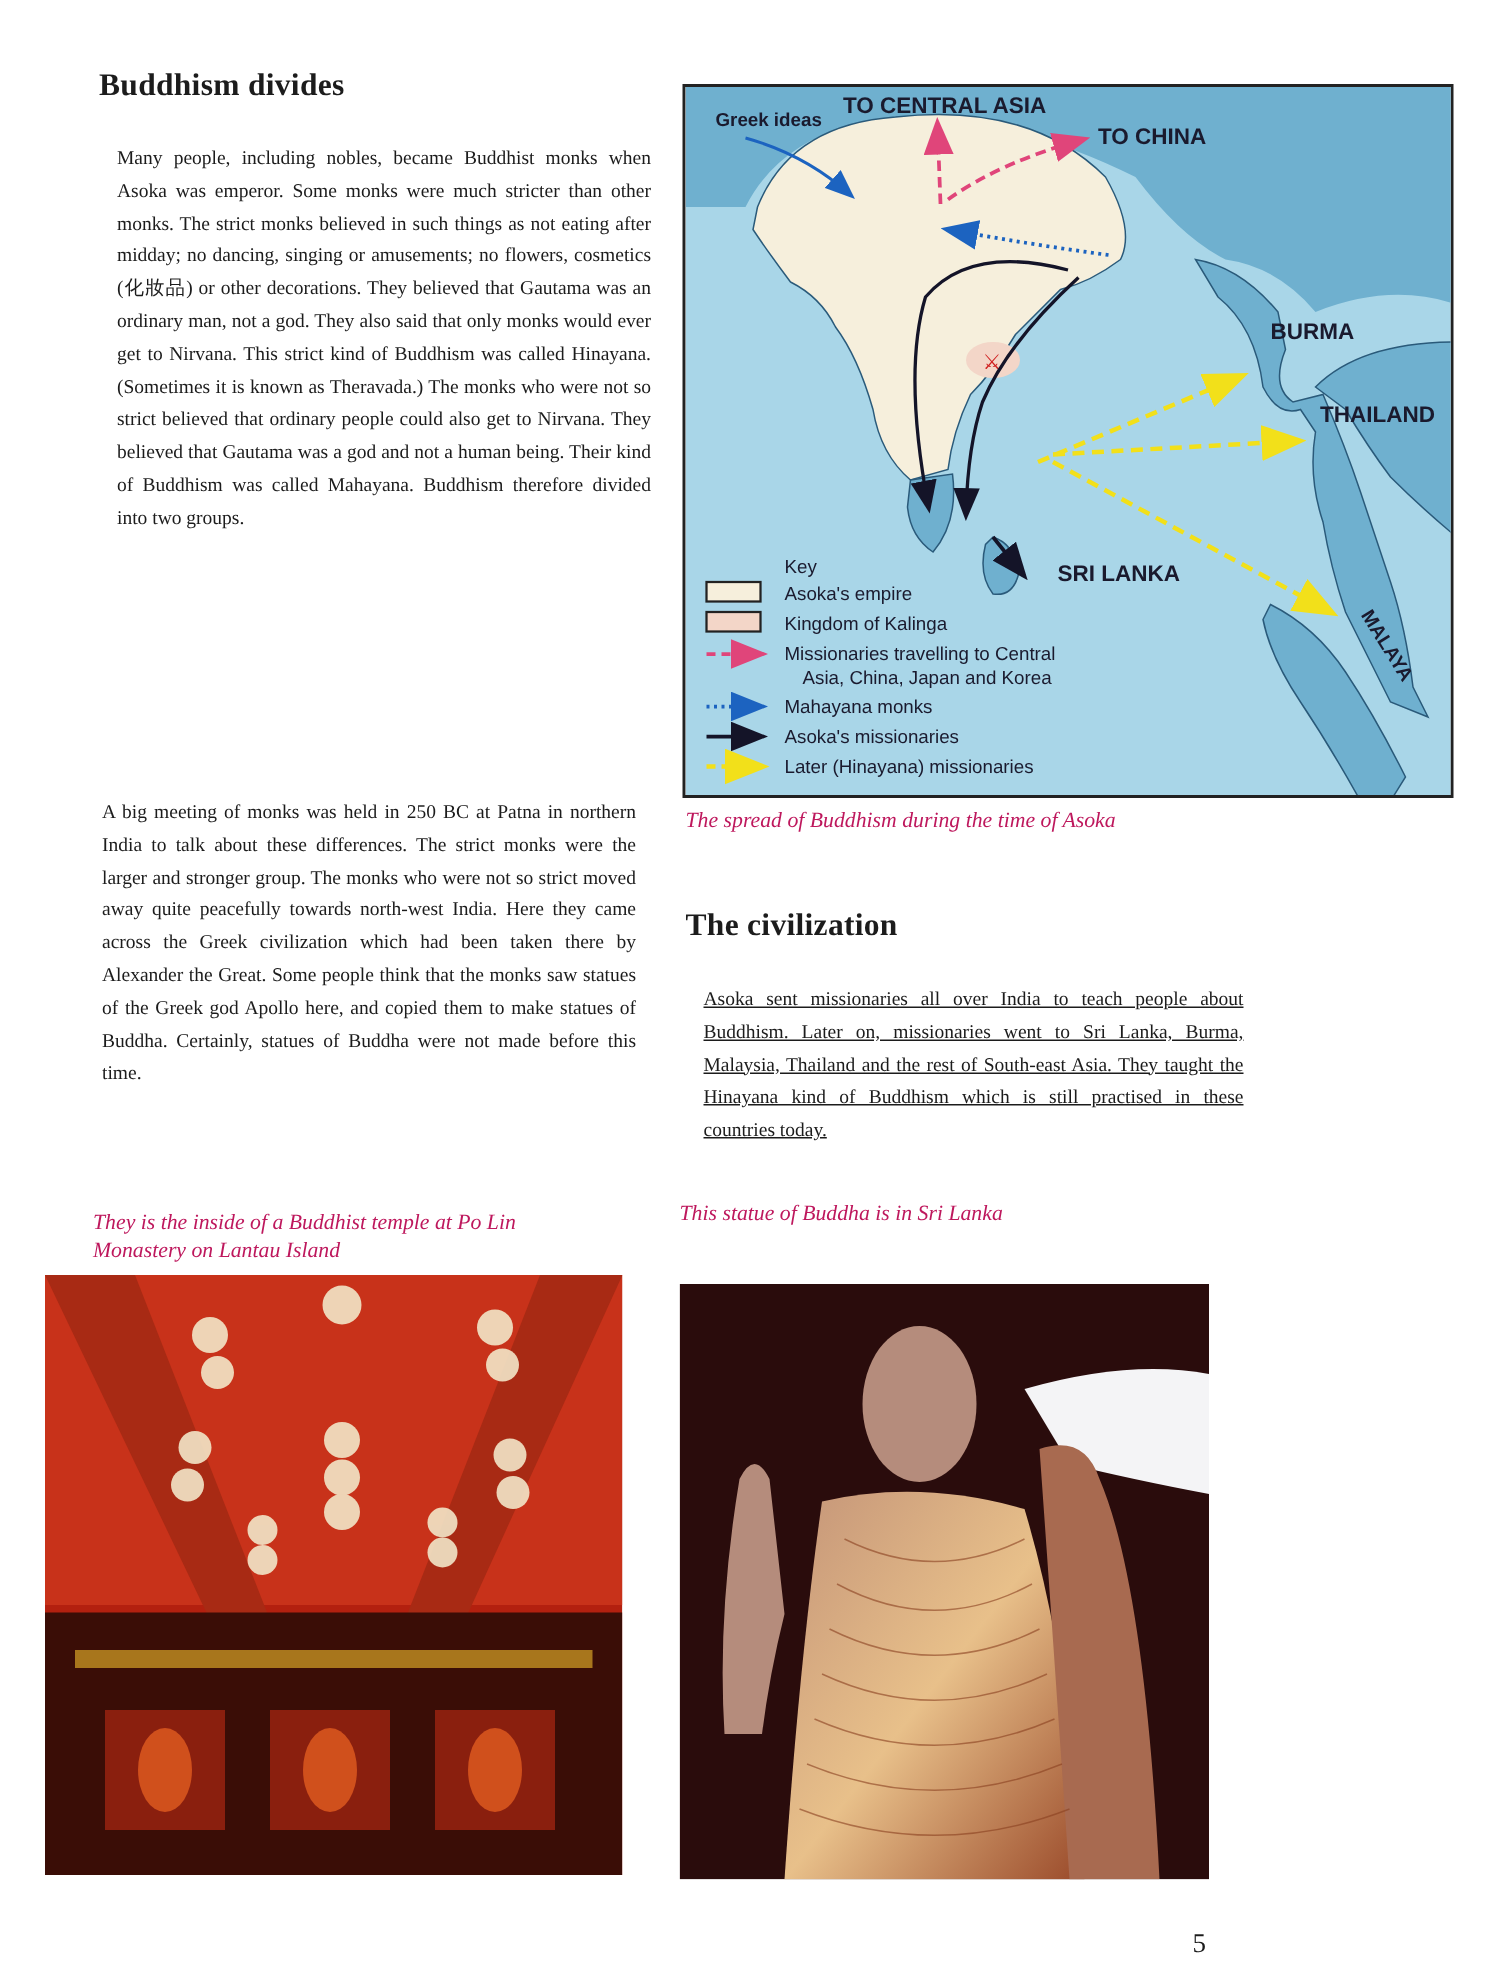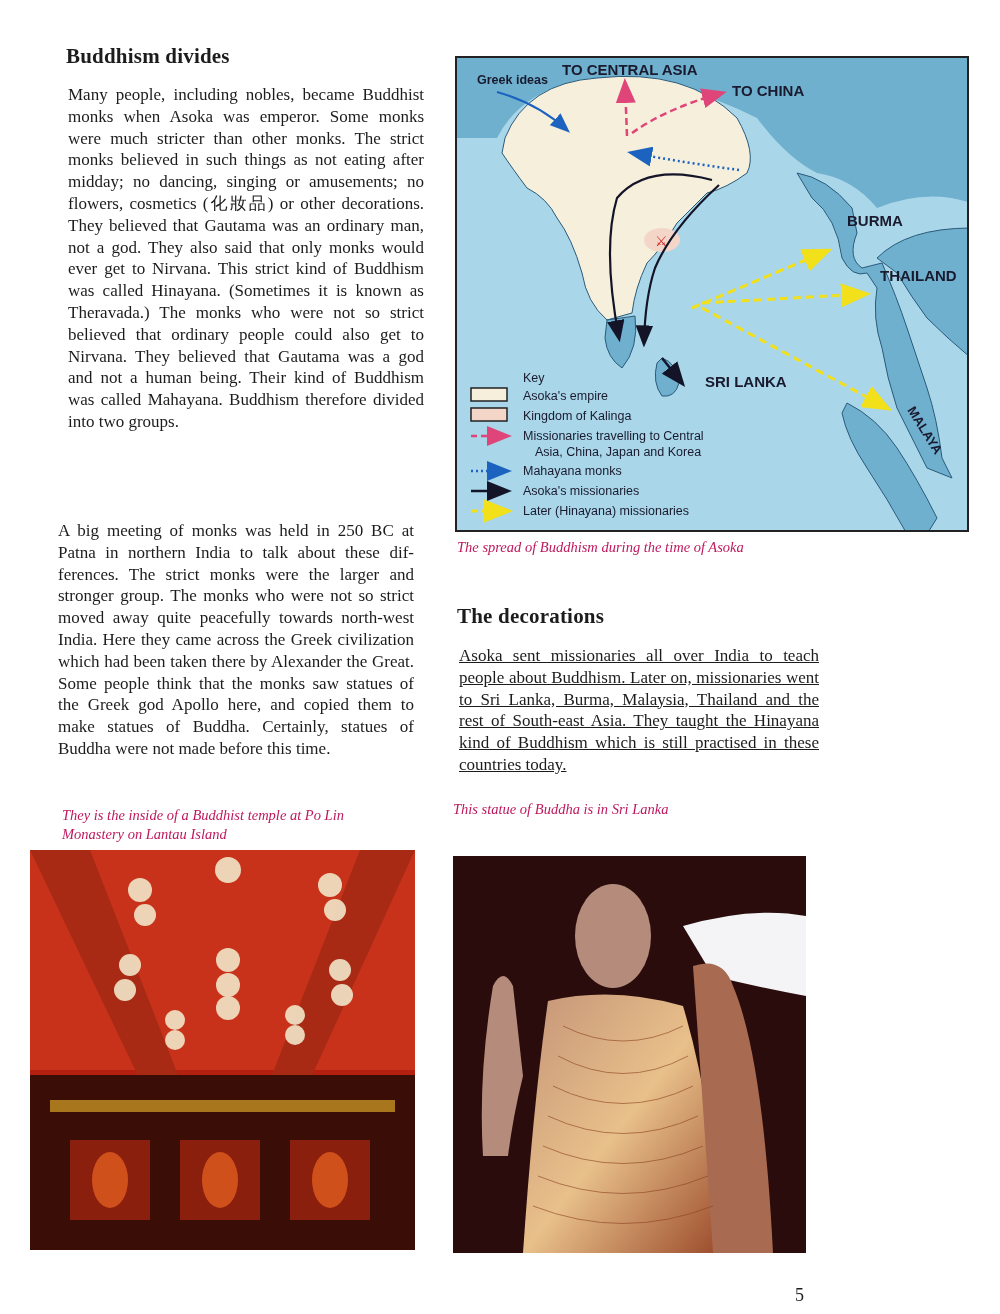--- a/index.html
+++ b/index.html
@@ -6,22 +6,22 @@
   body {
     width: 1000px; height: 1314px; background: #ffffff; position: relative;
     font-family: "Liberation Serif", "DejaVu Serif", serif; color: #1c1c1c;
     overflow: hidden;
   }
   .heading {
     position: absolute; font-weight: bold; font-size: 21px; letter-spacing: 0.2px;
     margin: 0;
   }
   .para {
-    position: absolute; font-size: 17px; line-height: 21.8px; text-align: justify;
-    margin: 2px; hyphens: manual;
+    position: absolute; font-size: 13px; line-height: 21.8px; text-align: justify;
+    margin: 12px; hyphens: manual;
   }
   .caption {
     position: absolute; font-style: italic; font-size: 14.5px; line-height: 19px; margin: 0;
     color: #be185d;
   }
   #h-divides { left: 66px; top: 44px; }
   #p1 { left: 66px; top: 82px; width: 356px; }
   #p2 { left: 56px; top: 518px; width: 356px; }
   #h-missionaries { left: 457px; top: 604px; }
   #p3 { left: 457px; top: 643px; width: 360px; text-decoration: underline; }
@@ -115,21 +115,21 @@
       <text class="legend-text" x="66" y="417">Mahayana monks</text>
       <line x1="14" y1="433" x2="50" y2="433" stroke="#141428" stroke-width="2.5" marker-end="url(#ah-black)"></line>
       <text class="legend-text" x="66" y="437">Asoka's missionaries</text>
       <line x1="14" y1="453" x2="50" y2="453" stroke="#f2e01a" stroke-width="3" stroke-dasharray="6,4" marker-end="url(#ah-yellow)"></line>
       <text class="legend-text" x="66" y="457">Later (Hinayana) missionaries</text>
     </g>
   </svg>
 </div>
 <p class="caption" id="cap-map">The spread of Buddhism during the time of Asoka</p>
 
-<h2 class="heading" id="h-missionaries">The decorations</h2>
+<h2 class="heading" id="h-missionaries">The civilization</h2>
 <p class="para" id="p3">Asoka sent missionaries all over India to teach people about Buddhism. Later on, missionaries went to Sri Lanka, Burma, Malaysia, Thailand and the rest of South-east Asia. They taught the Hinayana kind of Buddhism which is still prac­tised in these countries today.</p>
 
 <p class="caption" id="cap-temple">They is the inside of a Buddhist temple at Po Lin Monastery on Lantau Island</p>
 <p class="caption" id="cap-statue">This statue of Buddha is in Sri Lanka</p>
 
 <div class="photo" id="photo-temple">
   <svg width="385" height="400" viewBox="0 0 385 400">
     <rect width="385" height="400" fill="#b3200f"></rect>
     <rect y="0" width="385" height="220" fill="#c8321a"></rect>
     <polygon points="0,0 60,0 150,230 110,230" fill="#a82a14"></polygon>

